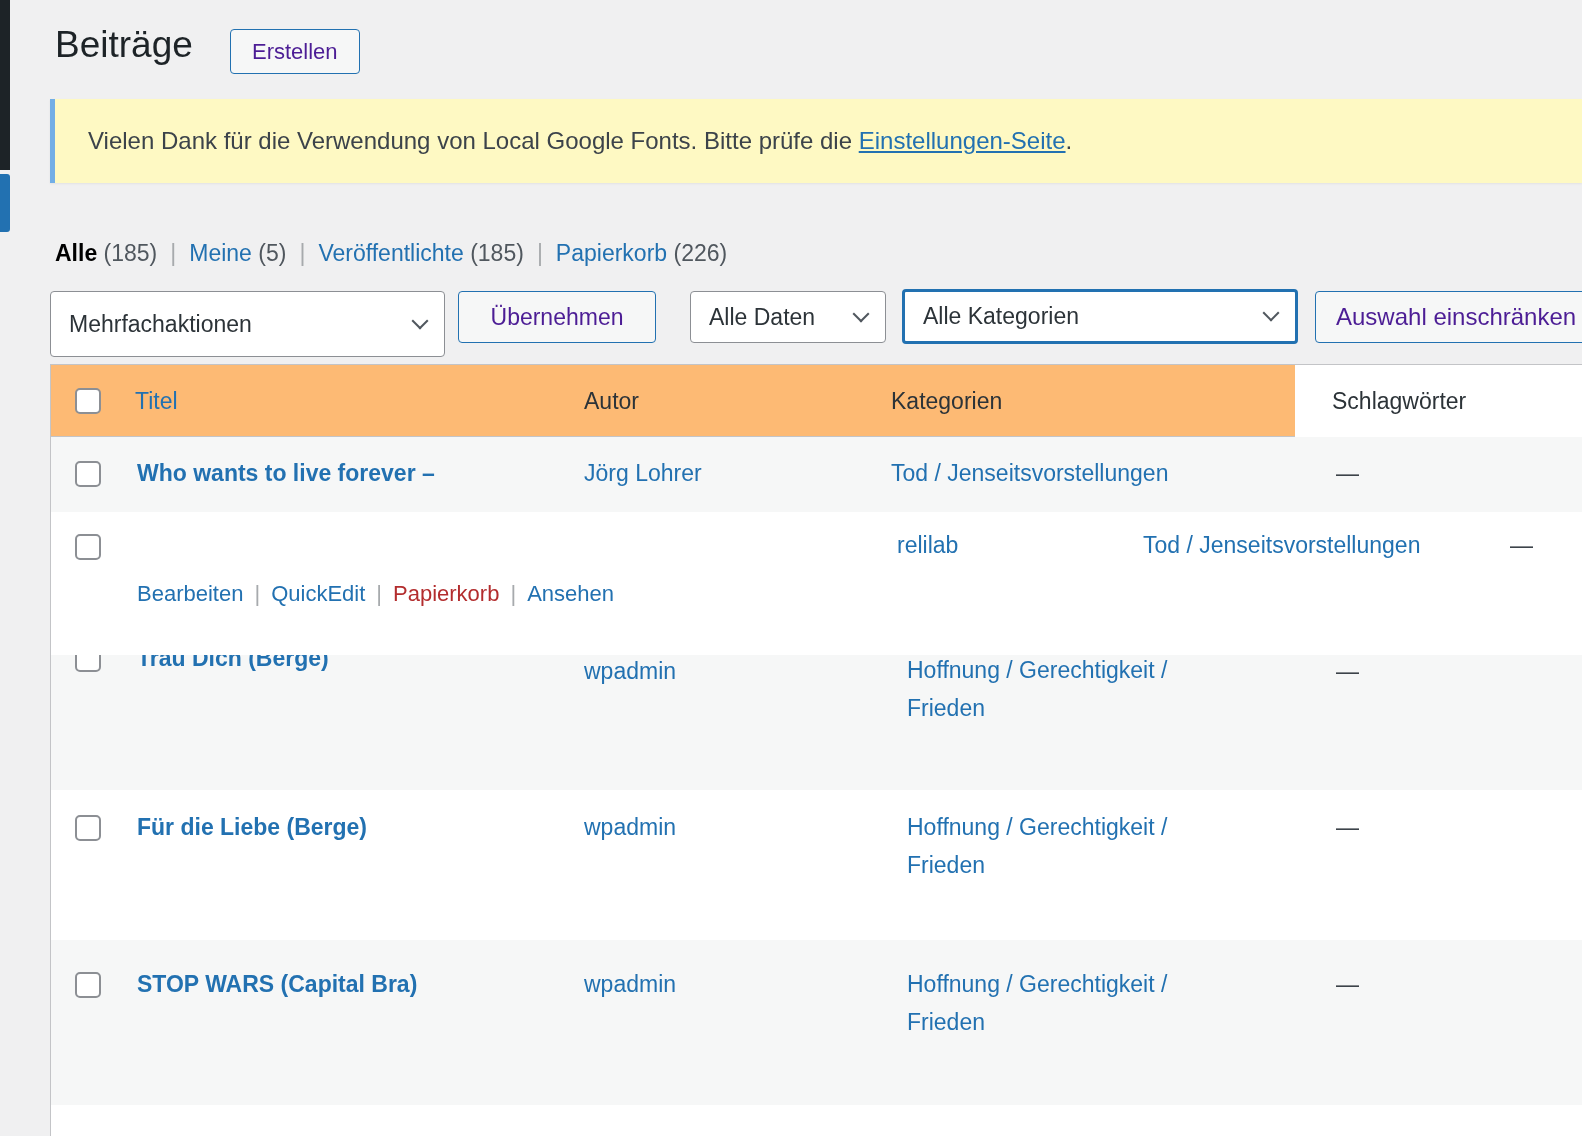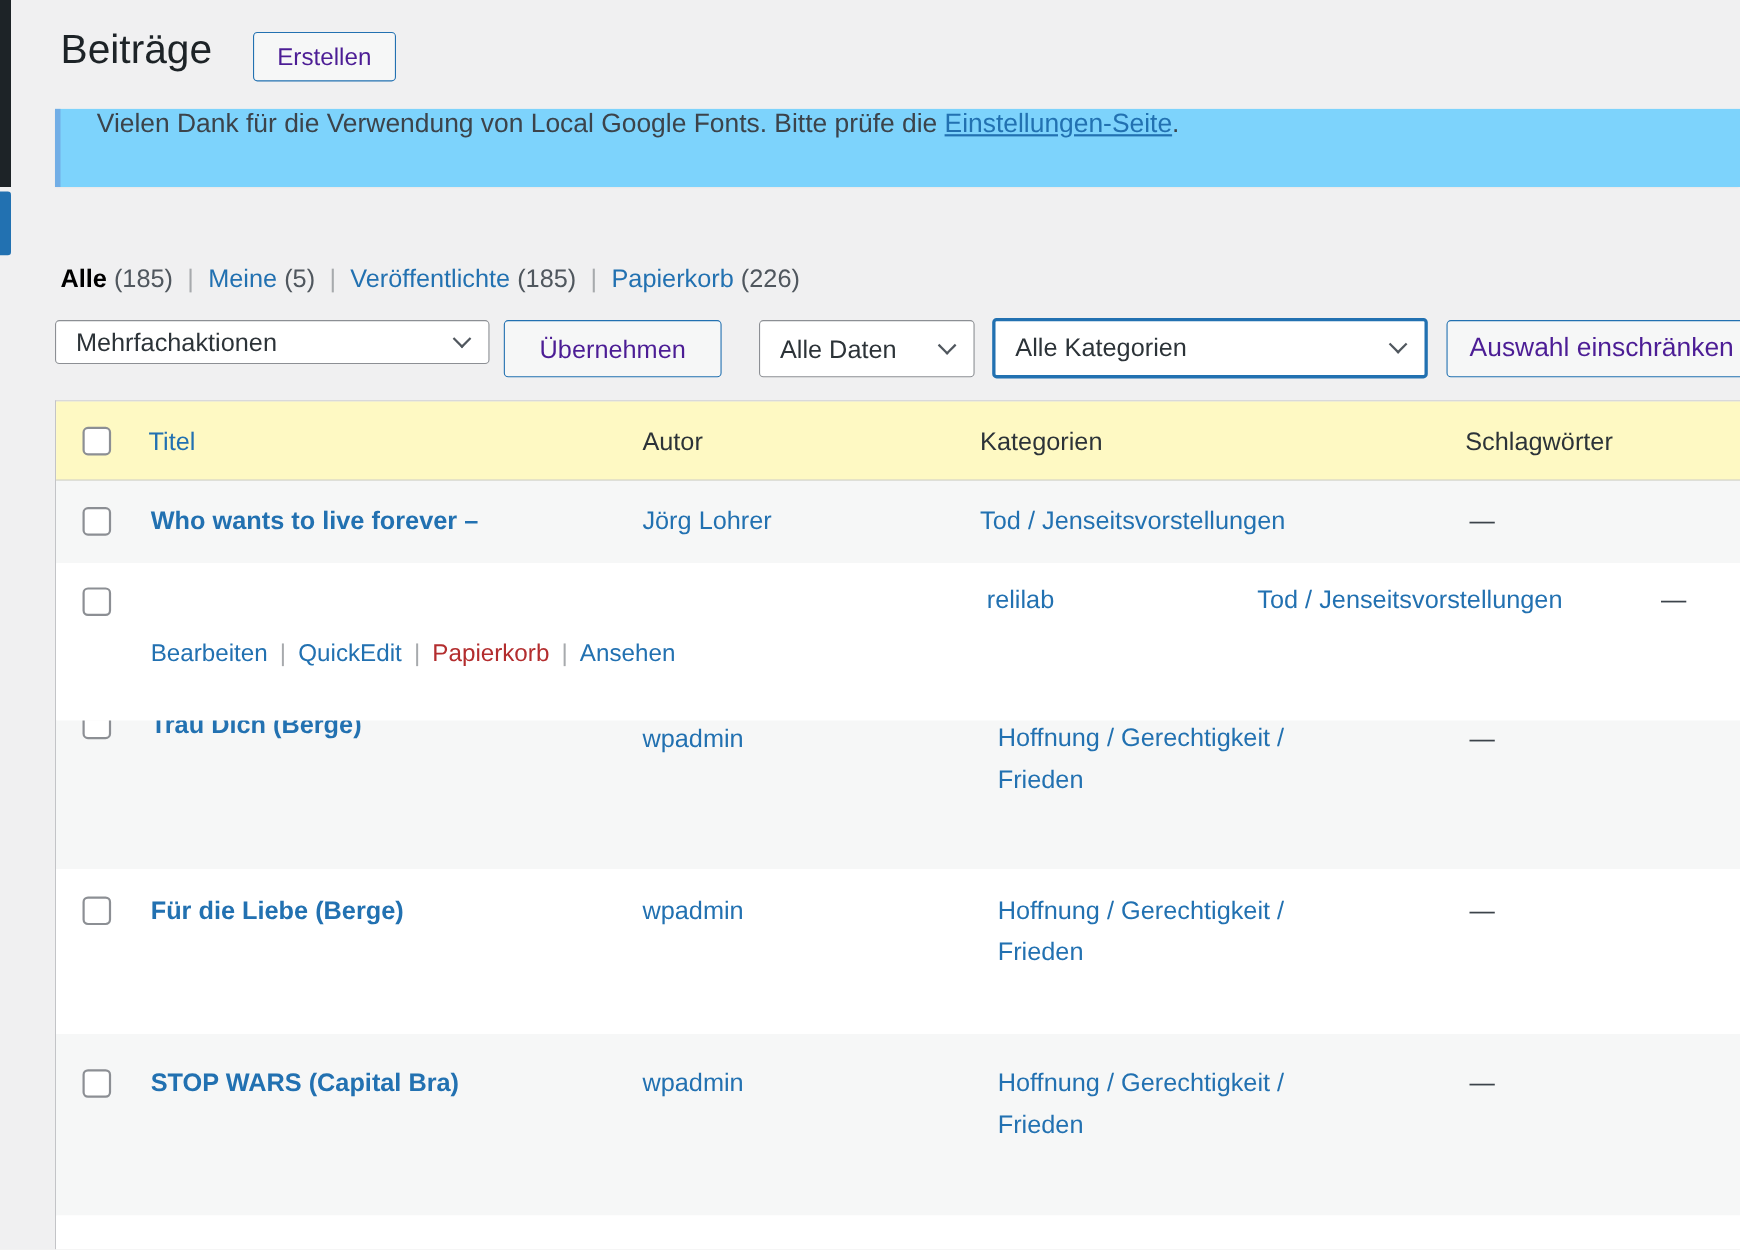--- a/index.html
+++ b/index.html
@@ -11,43 +11,43 @@
   
   .side-dark{left:0;top:0;width:10px;height:170px;background:#1d2327;}
   .side-active{left:0;top:174px;width:10px;height:58px;background:#2271b1;border-radius:0 3px 3px 0;}
 
   
   .page-title{left:55px;top:22px;margin:0;font-size:37px;font-weight:400;color:#1d2327;line-height:1.25;}
   .btn{display:flex;align-items:center;justify-content:center;background:#f6f7f7;border:1.5px solid #2271b1;border-radius:4px;color:#4c1d95;white-space:nowrap;cursor:pointer;}
   .btn-create{left:230px;top:29px;height:45px;padding:0 21px;font-size:22px;}
 
   
-  .notice{left:50px;top:99px;width:1532px;height:71px;background:#7dd3fc;border-left:5px solid #72aee6;box-shadow:0 1px 2px rgba(0,0,0,.06);display:flex;}
+  .notice{left:50px;top:99px;width:1532px;height:84px;background:#fef9c3;border-left:5px solid #72aee6;box-shadow:0 1px 2px rgba(0,0,0,.06);display:flex;align-items:center;}
   .notice p{margin:0;padding-left:33px;font-size:24px;color:#3c434a;}
   .notice a{text-decoration:underline;}
 
   
   .views{left:55px;top:240px;display:flex;align-items:center;gap:13px;font-size:23px;white-space:nowrap;}
   .views .vlabel-current{color:#000;font-weight:700;}
   .views .count{color:#50575e;}
   .sep{color:#a7aaad;}
 
   
   .select{display:flex;align-items:center;justify-content:space-between;background:#fff;border:1.5px solid #8c8f94;border-radius:4px;font-size:23px;color:#2c3338;cursor:pointer;padding:0 18px;}
   .select.focused{border:3px solid #2271b1;}
   .chev{width:12px;height:12px;border-right:2.5px solid #50575e;border-bottom:2.5px solid #50575e;transform:rotate(45deg);margin-top:-7px;flex:0 0 auto;margin-left:12px;}
-  .sel-bulk{left:50px;top:291px;width:395px;height:40px;}
+  .sel-bulk{left:50px;top:291px;width:395px;height:66px;}
   .btn-apply{left:458px;top:291px;width:198px;height:52px;font-size:23px;}
   .sel-dates{left:690px;top:291px;width:196px;height:52px;}
   .sel-cats{left:902px;top:289px;width:396px;height:55px;}
   .btn-limit{left:1315px;top:291px;width:300px;height:52px;font-size:24px;justify-content:flex-start;padding:0 20px;}
 
   
   .table-bg{left:50px;top:364px;width:1532px;height:772px;background:#fff;border-top:1px solid #c3c4c7;border-left:1px solid #c3c4c7;}
-  .thead{left:51px;top:365px;width:1531px;height:72px;background:#fef9c3;border-bottom:1px solid #c3c4c7;font-size:23px;color:#2c3338;}
+  .thead{left:51px;top:365px;width:1244px;height:72px;background:#fdba74;border-bottom:1px solid #c3c4c7;font-size:23px;color:#2c3338;}
   .th-link{font-size:23px;}
   .checkbox{display:block;width:26px;height:26px;background:#fff;border:2px solid #8c8f94;border-radius:5px;cursor:pointer;}
   .row{left:51px;width:1531px;overflow:hidden;}
   .row-striped{background:#f6f7f7;}
   .row-plain{background:#fff;}
   .row-title{font-weight:700;font-size:23px;white-space:nowrap;display:block;line-height:26px;}
   .cell{font-size:23px;white-space:nowrap;line-height:26px;}
   .cats-wrap{font-size:23px;line-height:38px;width:335px;white-space:normal;display:block;margin-left:16px;}
   .dash{color:#3c434a;font-size:23px;line-height:26px;}
   .row-actions{display:flex;align-items:flex-start;gap:11px;font-size:22px;white-space:nowrap;}

